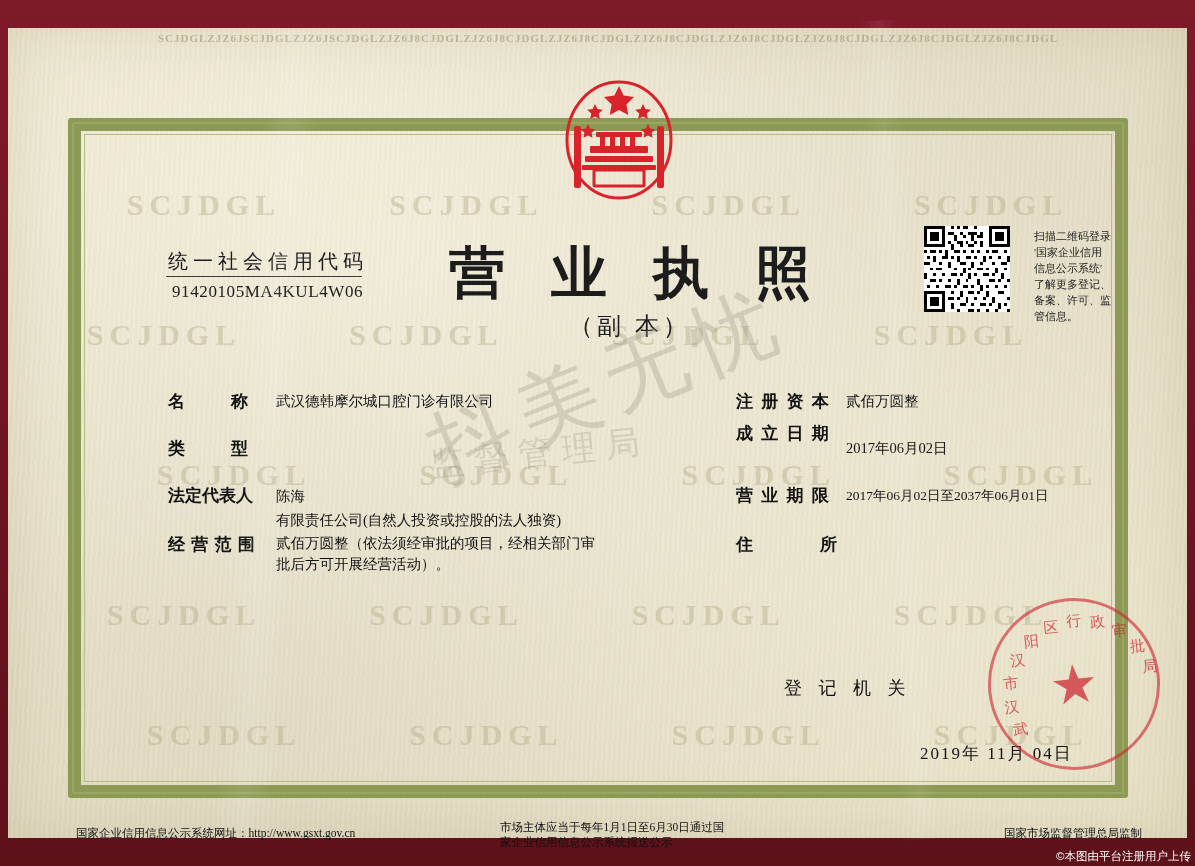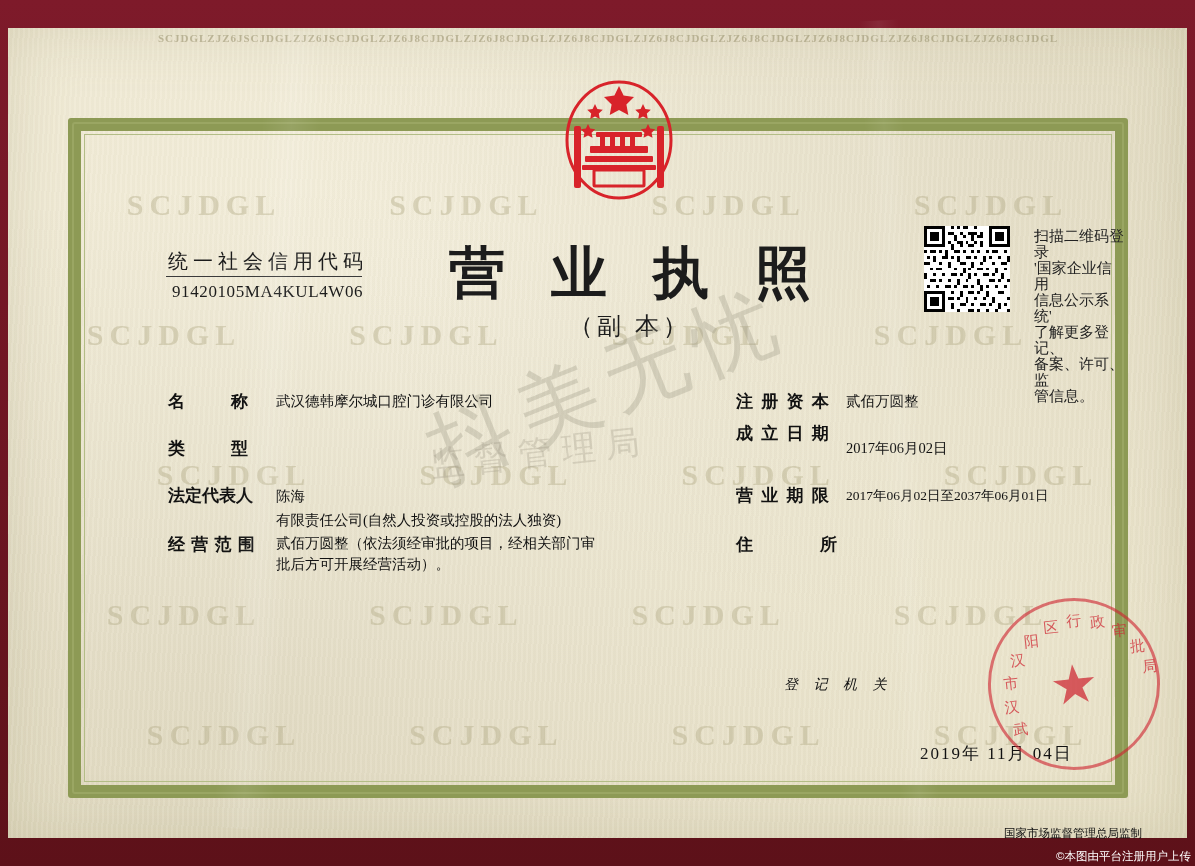--- a/index.html
+++ b/index.html
@@ -161,21 +161,21 @@
     position: absolute;
     left: 924px; top: 226px;
     width: 86px; height: 86px;
     background: #ffffff;
   }
   .qr-note {
     position: absolute;
     left: 1034px; top: 228px;
     width: 92px;
     font-family: "Liberation Serif", serif;
-    font-size: 15px;
+    font-size: 11px;
     line-height: 16px;
     color: #222;
   }
   
   .f-label {
     position: absolute;
     font-family: "Liberation Serif", serif;
     font-size: 17px;
     font-weight: bold;
     color: #111;
@@ -187,24 +187,23 @@
     font-size: 14.5px;
     color: #111;
     white-space: nowrap;
   }
   .f-value.wrap { white-space: normal; line-height: 21px; }
   
   .registrar {
     position: absolute;
     left: 784px; top: 676px;
     font-family: "Liberation Serif", serif;
-    font-size: 14px;
+    font-size: 18px;
     letter-spacing: 6px;
     color: #111;
-    font-style: italic;
   }
   .issue-date {
     position: absolute;
     left: 920px; top: 742px;
     font-family: "Liberation Serif", serif;
     font-size: 17px;
     letter-spacing: 2px;
     color: #111;
   }
   
@@ -541,17 +540,22 @@
       <span style="transform: rotate(75deg) translate(0,-72px) rotate(-75deg);">局</span>
     </div>
   </div>
 
   <div class="diag-wm">抖美无忧</div>
   <div class="diag-wm2">监督管理局</div>
 
   <div class="streak" style="left:240px; top:30px; width:60px; height:800px; transform: rotate(4deg); opacity:0.25;"></div>
   <div class="streak" style="left:880px; top:20px; width:40px; height:820px; transform: rotate(-3deg); opacity:0.20;"></div>
 
+  <div class="footer-left">国家企业信用信息公示系统网址：http://www.gsxt.gov.cn</div>
+  <div class="footer-center">
+    <div>市场主体应当于每年1月1日至6月30日通过国</div>
+    <div>家企业信用信息公示系统报送公示</div>
+  </div>
   <div class="footer-right">国家市场监督管理总局监制</div>
 
   <div class="upload-badge">©本图由平台注册用户上传</div>
 
 </div>
 
 </body></html>

